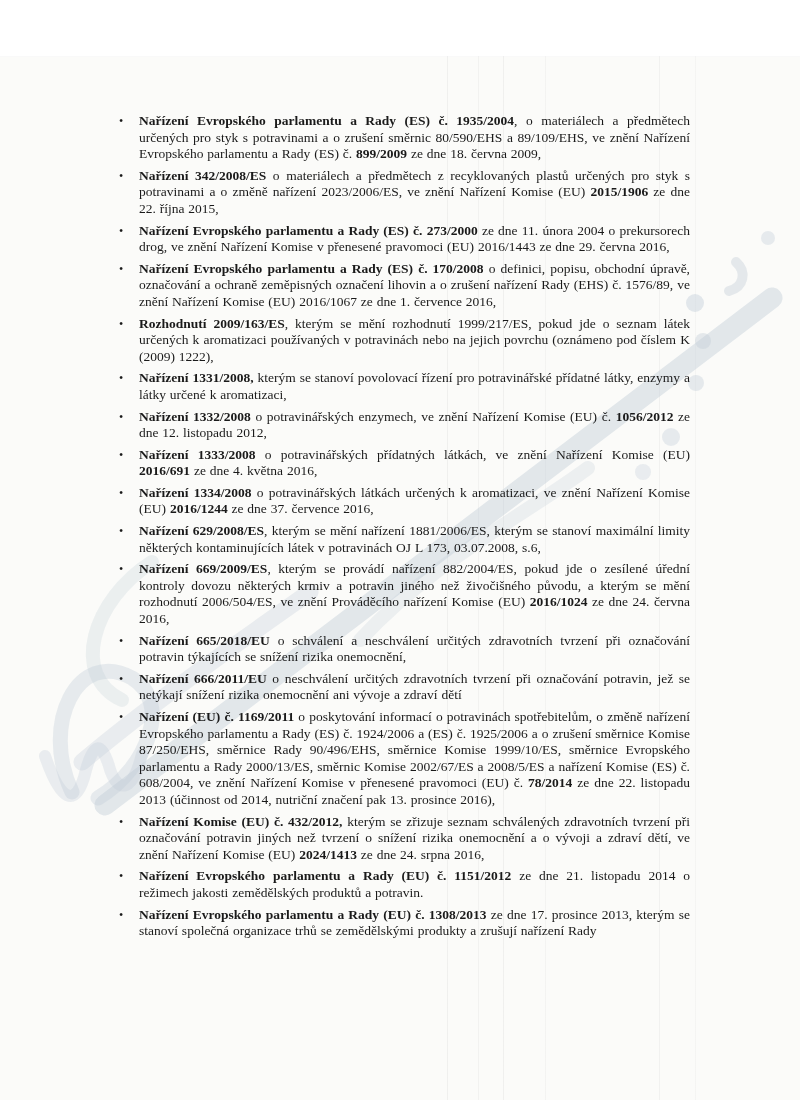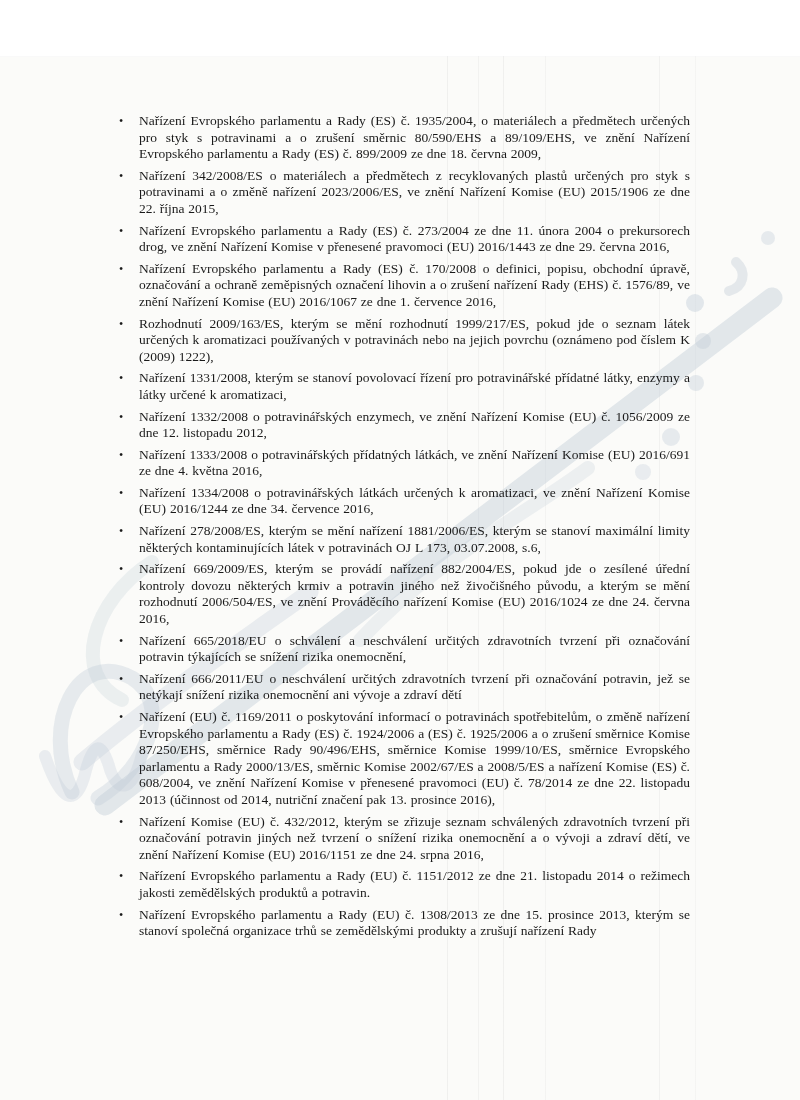--- a/index.html
+++ b/index.html
@@ -54,21 +54,21 @@
     text-align:justify;
     color:#1a1a1a;
     word-spacing:0.5px;
   }
   ul.reg-list li .bullet {
     position:absolute; left:2px; top:0;
     font-size:12px;
     color:#1a1a1a;
   }
   .seg { }
-  .b { font-weight:400; }
+  .b { font-weight:700; }
 </style>
 </head>
 <body>
 
 <div class="page">
 
   <div class="top-strip"></div>
   <div class="scanlines"></div>
 
   <svg class="watermark" width="800" height="1100" viewBox="0 0 800 1100" aria-hidden="true">
@@ -94,30 +94,30 @@
       <circle cx="696" cy="383" r="8" opacity="0.36"></circle>
       <circle cx="671" cy="437" r="9" opacity="0.34"></circle>
       <circle cx="643" cy="472" r="8" opacity="0.30"></circle>
       <circle cx="768" cy="238" r="7" opacity="0.34"></circle>
     </g>
   </svg>
 
   <ul class="reg-list" id="reg-list">
       <li><span class="bullet">•</span><span class="seg b">Nařízení Evropského parlamentu a Rady (ES) č. 1935/2004</span><span class="seg">, o materiálech a předmětech určených pro styk s potravinami a o zrušení směrnic 80/590/EHS a 89/109/EHS, ve znění Nařízení Evropského parlamentu a Rady (ES) č. </span><span class="seg b">899/2009</span><span class="seg"> ze dne 18. června 2009,</span></li>
       <li><span class="bullet">•</span><span class="seg b">Nařízení 342/2008/ES</span><span class="seg"> o materiálech a předmětech z recyklovaných plastů určených pro styk s potravinami a o změně nařízení 2023/2006/ES, ve znění Nařízení Komise (EU) </span><span class="seg b">2015/1906</span><span class="seg"> ze dne 22. října 2015,</span></li>
-      <li><span class="bullet">•</span><span class="seg b">Nařízení Evropského parlamentu a Rady (ES) č. 273/2004</span><span class="seg"> ze dne 11. února 2004 o prekursorech drog, ve znění Nařízení Komise v přenesené pravomoci (EU) 2016/1443 ze dne 29. června 2016,</span></li>
+      <li><span class="bullet">•</span><span class="seg b">Nařízení Evropského parlamentu a Rady (ES) č. 273/2000</span><span class="seg"> ze dne 11. února 2004 o prekursorech drog, ve znění Nařízení Komise v přenesené pravomoci (EU) 2016/1443 ze dne 29. června 2016,</span></li>
       <li><span class="bullet">•</span><span class="seg b">Nařízení Evropského parlamentu a Rady (ES) č. 170/2008</span><span class="seg"> o definici, popisu, obchodní úpravě, označování a ochraně zeměpisných označení lihovin a o zrušení nařízení Rady (EHS) č. 1576/89, ve znění Nařízení Komise (EU) 2016/1067 ze dne 1. července 2016,</span></li>
       <li><span class="bullet">•</span><span class="seg b">Rozhodnutí 2009/163/ES</span><span class="seg">, kterým se mění rozhodnutí 1999/217/ES, pokud jde o seznam látek určených k aromatizaci používaných v potravinách nebo na jejich povrchu (oznámeno pod číslem K (2009) 1222),</span></li>
       <li><span class="bullet">•</span><span class="seg b">Nařízení 1331/2008,</span><span class="seg"> kterým se stanoví povolovací řízení pro potravinářské přídatné látky, enzymy a látky určené k aromatizaci,</span></li>
-      <li><span class="bullet">•</span><span class="seg b">Nařízení 1332/2008</span><span class="seg"> o potravinářských enzymech, ve znění Nařízení Komise (EU) č. </span><span class="seg b">1056/2009</span><span class="seg"> ze dne 12. listopadu 2012,</span></li>
+      <li><span class="bullet">•</span><span class="seg b">Nařízení 1332/2008</span><span class="seg"> o potravinářských enzymech, ve znění Nařízení Komise (EU) č. </span><span class="seg b">1056/2012</span><span class="seg"> ze dne 12. listopadu 2012,</span></li>
       <li><span class="bullet">•</span><span class="seg b">Nařízení 1333/2008</span><span class="seg"> o potravinářských přídatných látkách, ve znění Nařízení Komise (EU) </span><span class="seg b">2016/691</span><span class="seg"> ze dne 4. května 2016,</span></li>
-      <li><span class="bullet">•</span><span class="seg b">Nařízení 1334/2008</span><span class="seg"> o potravinářských látkách určených k aromatizaci, ve znění Nařízení Komise (EU) </span><span class="seg b">2016/1244</span><span class="seg"> ze dne 34. července 2016,</span></li>
-      <li><span class="bullet">•</span><span class="seg b">Nařízení 278/2008/ES</span><span class="seg">, kterým se mění nařízení 1881/2006/ES, kterým se stanoví maximální limity některých kontaminujících látek v potravinách OJ L 173, 03.07.2008, s.6,</span></li>
+      <li><span class="bullet">•</span><span class="seg b">Nařízení 1334/2008</span><span class="seg"> o potravinářských látkách určených k aromatizaci, ve znění Nařízení Komise (EU) </span><span class="seg b">2016/1244</span><span class="seg"> ze dne 37. července 2016,</span></li>
+      <li><span class="bullet">•</span><span class="seg b">Nařízení 629/2008/ES</span><span class="seg">, kterým se mění nařízení 1881/2006/ES, kterým se stanoví maximální limity některých kontaminujících látek v potravinách OJ L 173, 03.07.2008, s.6,</span></li>
       <li><span class="bullet">•</span><span class="seg b">Nařízení 669/2009/ES</span><span class="seg">, kterým se provádí nařízení 882/2004/ES, pokud jde o zesílené úřední kontroly dovozu některých krmiv a potravin jiného než živočišného původu, a kterým se mění rozhodnutí 2006/504/ES, ve znění Prováděcího nařízení Komise (EU) </span><span class="seg b">2016/1024</span><span class="seg"> ze dne 24. června 2016,</span></li>
       <li><span class="bullet">•</span><span class="seg b">Nařízení 665/2018/EU</span><span class="seg"> o schválení a neschválení určitých zdravotních tvrzení při označování potravin týkajících se snížení rizika onemocnění,</span></li>
       <li><span class="bullet">•</span><span class="seg b">Nařízení 666/2011/EU</span><span class="seg"> o neschválení určitých zdravotních tvrzení při označování potravin, jež se netýkají snížení rizika onemocnění ani vývoje a zdraví dětí</span></li>
       <li><span class="bullet">•</span><span class="seg b">Nařízení (EU) č. 1169/2011</span><span class="seg"> o poskytování informací o potravinách spotřebitelům, o změně nařízení Evropského parlamentu a Rady (ES) č. 1924/2006 a (ES) č. 1925/2006 a o zrušení směrnice Komise 87/250/EHS, směrnice Rady 90/496/EHS, směrnice Komise 1999/10/ES, směrnice Evropského parlamentu a Rady 2000/13/ES, směrnic Komise 2002/67/ES a 2008/5/ES a nařízení Komise (ES) č. 608/2004, ve znění Nařízení Komise v přenesené pravomoci (EU) č. </span><span class="seg b">78/2014</span><span class="seg"> ze dne 22. listopadu 2013 (účinnost od 2014, nutriční značení pak 13. prosince 2016),</span></li>
-      <li><span class="bullet">•</span><span class="seg b">Nařízení Komise (EU) č. 432/2012,</span><span class="seg"> kterým se zřizuje seznam schválených zdravotních tvrzení při označování potravin jiných než tvrzení o snížení rizika onemocnění a o vývoji a zdraví dětí, ve znění Nařízení Komise (EU) </span><span class="seg b">2016/1151</span><span class="seg"> ze dne 24. srpna 2016,</span></li>
+      <li><span class="bullet">•</span><span class="seg b">Nařízení Komise (EU) č. 432/2012,</span><span class="seg"> kterým se zřizuje seznam schválených zdravotních tvrzení při označování potravin jiných než tvrzení o snížení rizika onemocnění a o vývoji a zdraví dětí, ve znění Nařízení Komise (EU) </span><span class="seg b">2024/1413</span><span class="seg"> ze dne 24. srpna 2016,</span></li>
       <li><span class="bullet">•</span><span class="seg b">Nařízení Evropského parlamentu a Rady (EU) č. 1151/2012</span><span class="seg"> ze dne 21. listopadu 2014 o režimech jakosti zemědělských produktů a potravin.</span></li>
-      <li><span class="bullet">•</span><span class="seg b">Nařízení Evropského parlamentu a Rady (EU) č. 1308/2013</span><span class="seg"> ze dne 15. prosince 2013, kterým se stanoví společná organizace trhů se zemědělskými produkty a zrušují nařízení Rady</span></li>
+      <li><span class="bullet">•</span><span class="seg b">Nařízení Evropského parlamentu a Rady (EU) č. 1308/2013</span><span class="seg"> ze dne 17. prosince 2013, kterým se stanoví společná organizace trhů se zemědělskými produkty a zrušují nařízení Rady</span></li>
     </ul>
 
 </div>
 
 </body></html>

